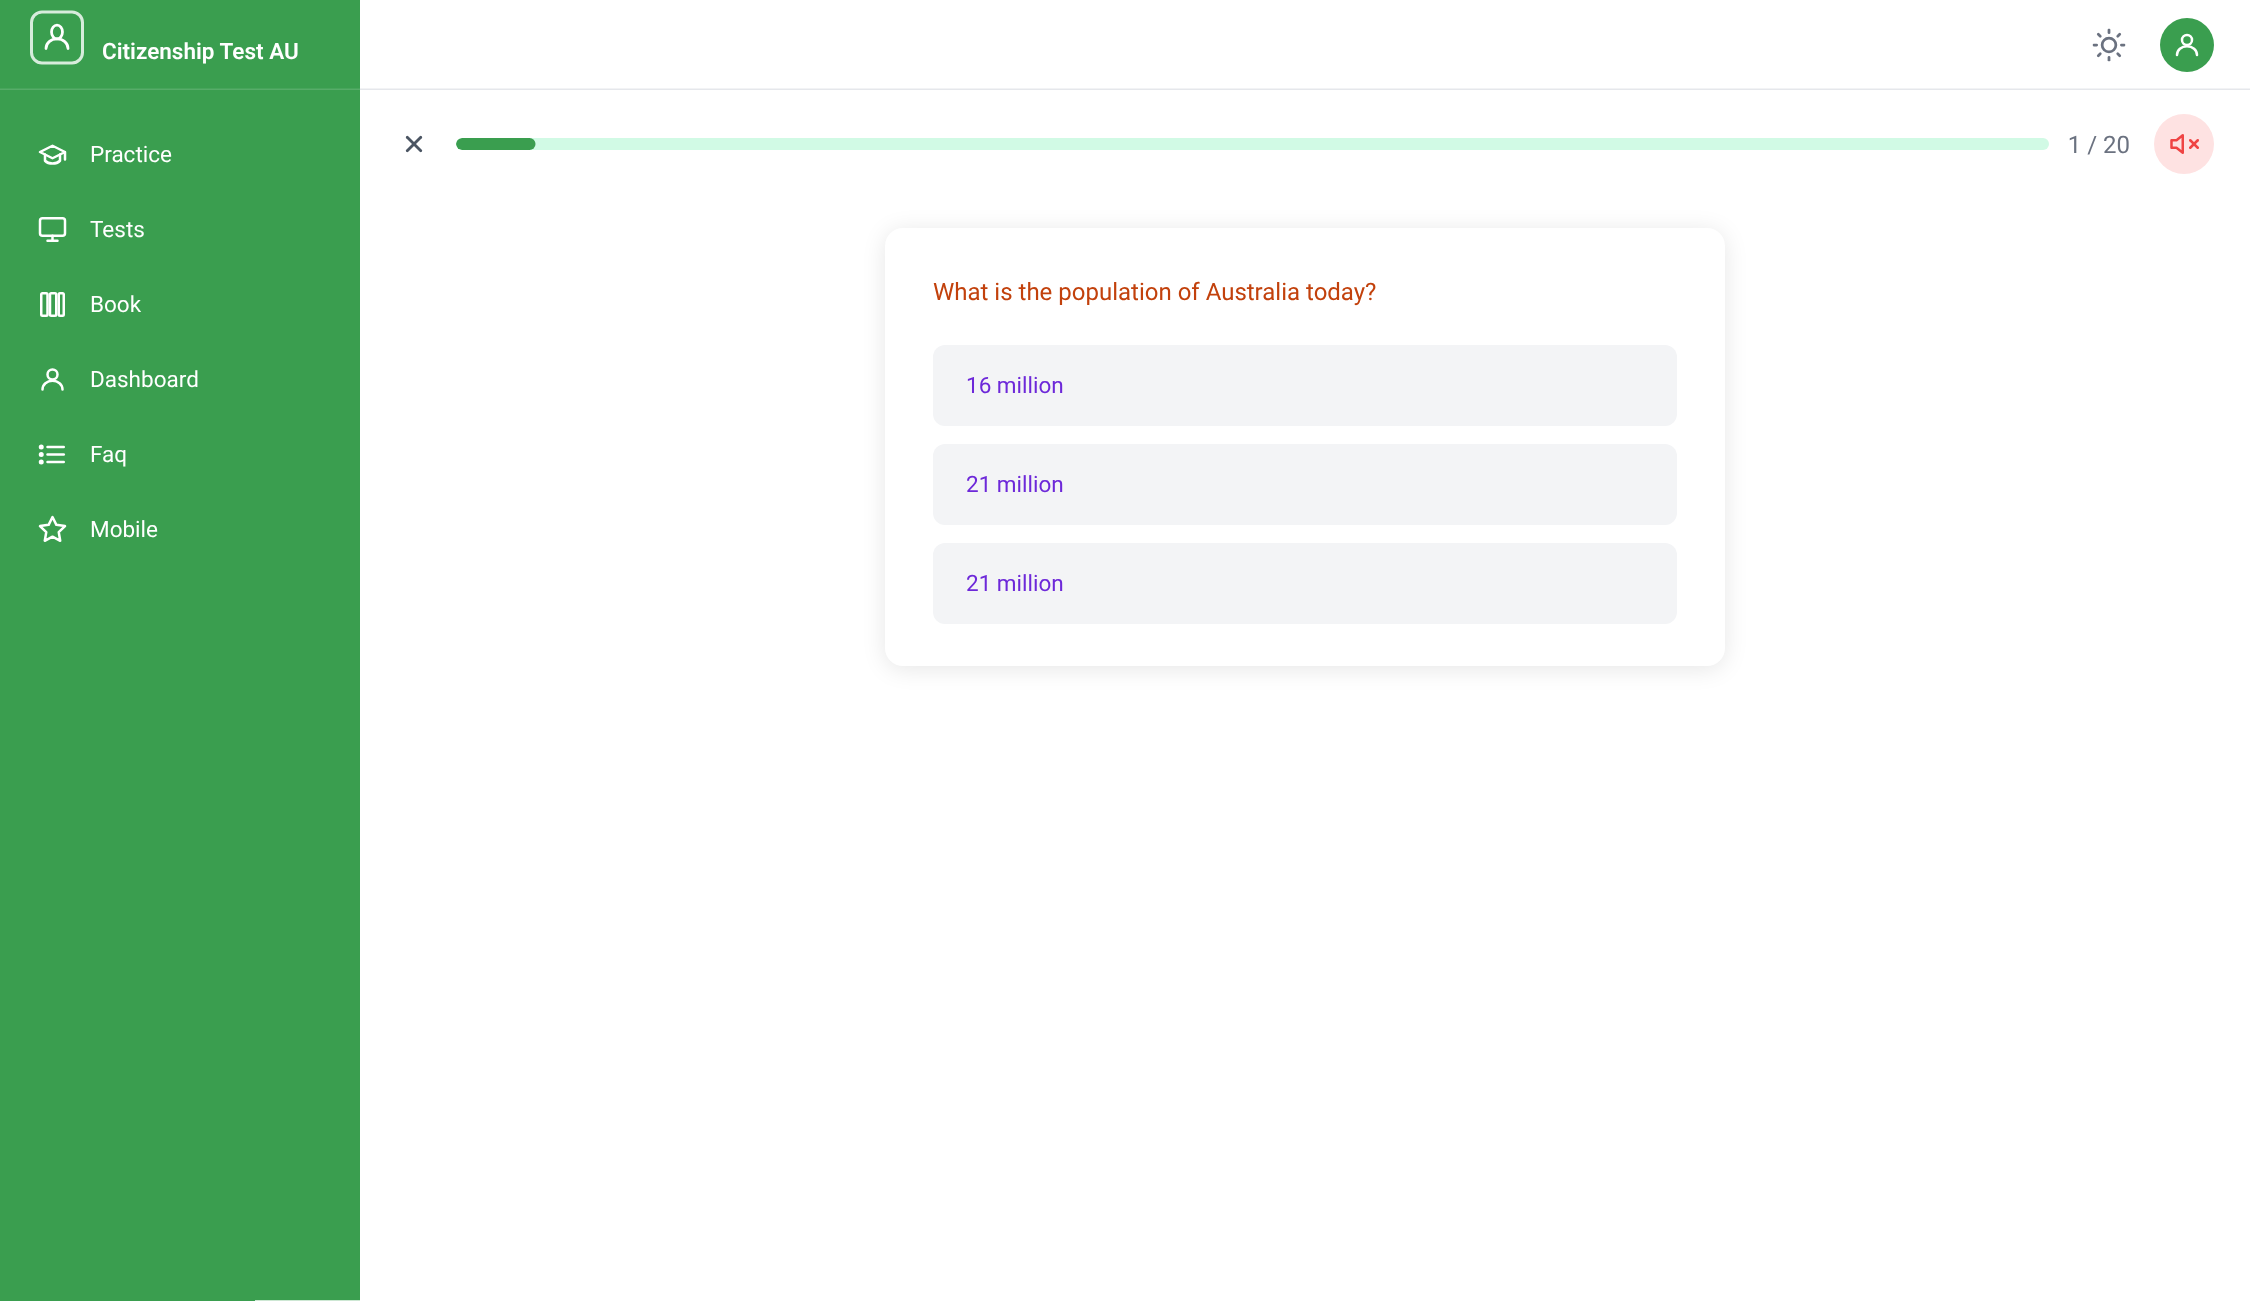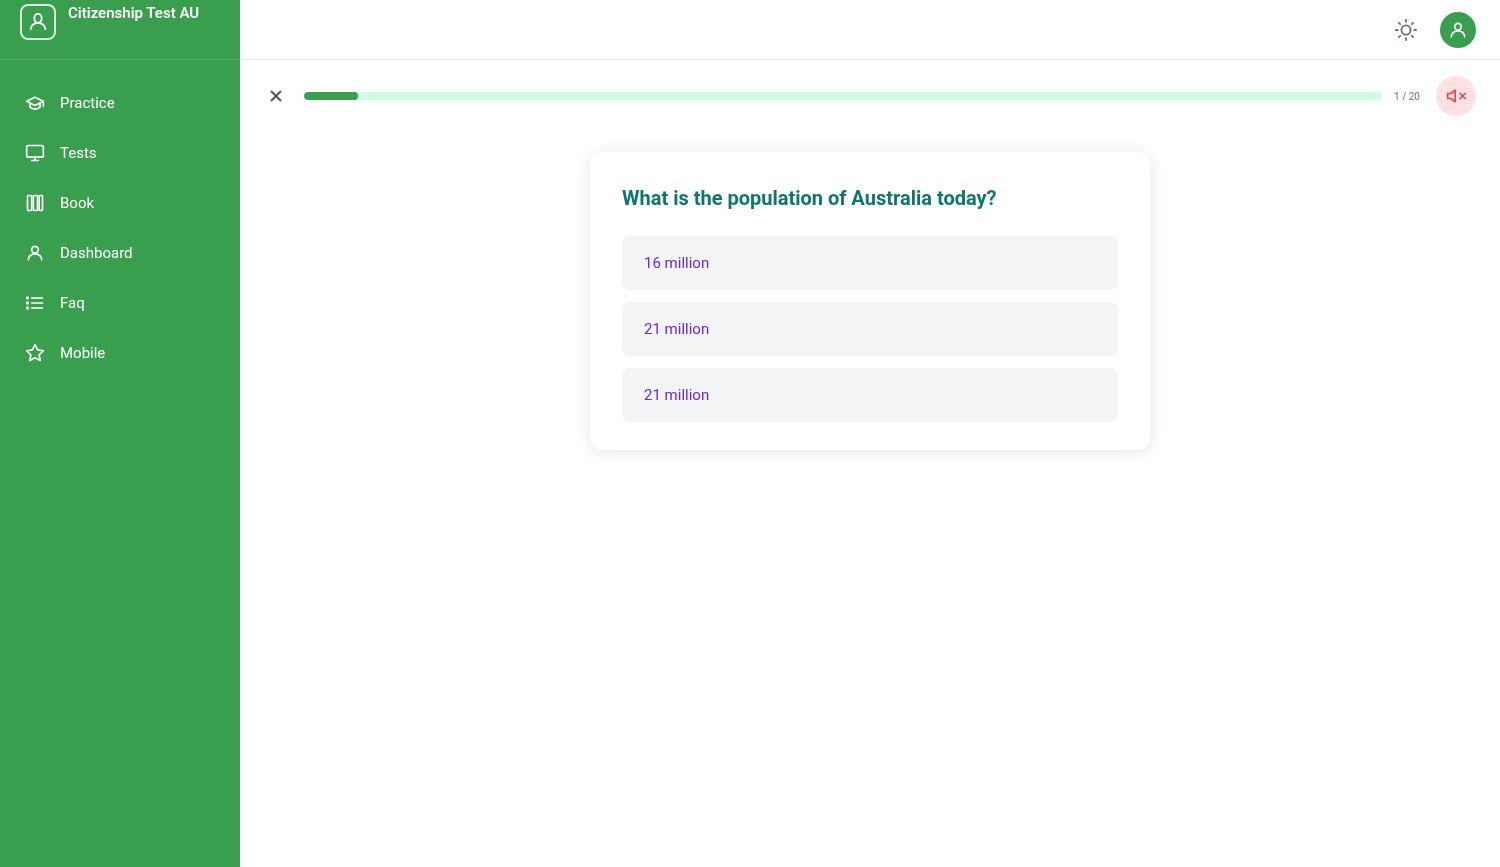--- a/index.html
+++ b/index.html
@@ -9,23 +9,23 @@
     #sidebar {
       width: 240px;
       min-width: 240px;
       background: #3a9e4f;
       display: flex;
       flex-direction: column;
       height: 100%;
     }
     #sidebar-header {
       display: flex;
-      align-items: flex-start;
+      align-items: flex-end;
       gap: 12px;
-      padding: 4px 20px;
+      padding: 16px 20px;
       height: 60px;
       border-bottom: 1px solid rgba(255,255,255,0.15);
     }
     #sidebar-logo {
       width: 36px;
       height: 36px;
       border: 2px solid rgba(255,255,255,0.8);
       border-radius: 8px;
       display: flex;
       align-items: center;
@@ -142,21 +142,21 @@
       border-radius: 4px;
       overflow: hidden;
     }
     #progress-bar-fill {
       height: 100%;
       background: #3a9e4f;
       border-radius: 4px;
     }
     #progress-label {
       color: #6b7280;
-      font-size: 10px;
+      font-size: 16px;
       white-space: nowrap;
     }
     #mute-btn {
       width: 40px;
       height: 40px;
       border-radius: 50%;
       background: #fee2e2;
       display: flex;
       align-items: center;
       justify-content: center;
@@ -174,23 +174,23 @@
     }
     #question-card {
       background: #fff;
       border-radius: 12px;
       box-shadow: 0 2px 16px rgba(0,0,0,0.10);
       padding: 32px 32px 28px;
       width: 560px;
       max-width: 100%;
     }
     #question-text {
-      font-size: 20px;
-      font-weight: 700;
-      color: #0f766e;
+      font-size: 16px;
+      font-weight: 400;
+      color: #c2410c;
       margin-bottom: 24px;
       line-height: 1.4;
     }
     .answer-option {
       background: #f3f4f6;
       border-radius: 8px;
       padding: 16px 20px;
       margin-bottom: 12px;
       cursor: pointer;
       font-size: 15px;

